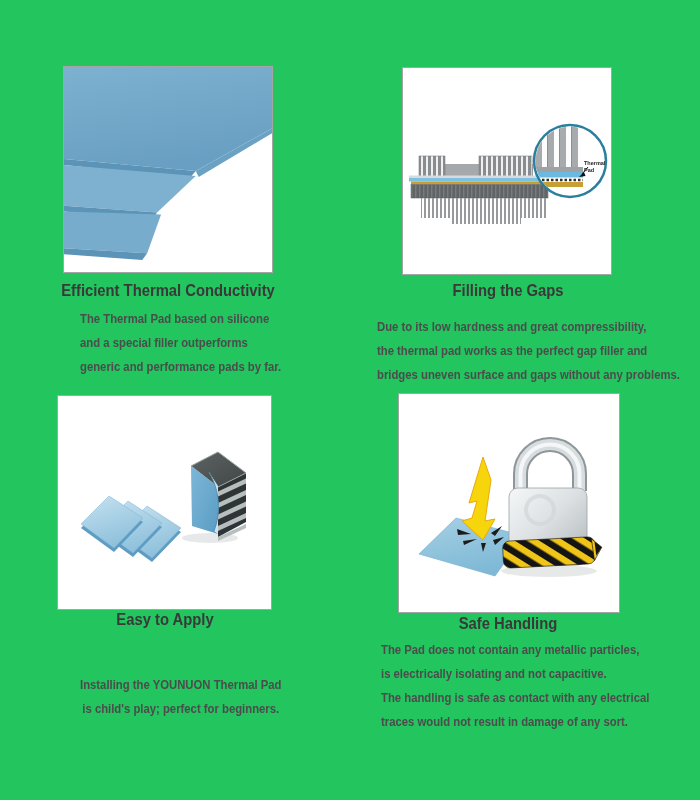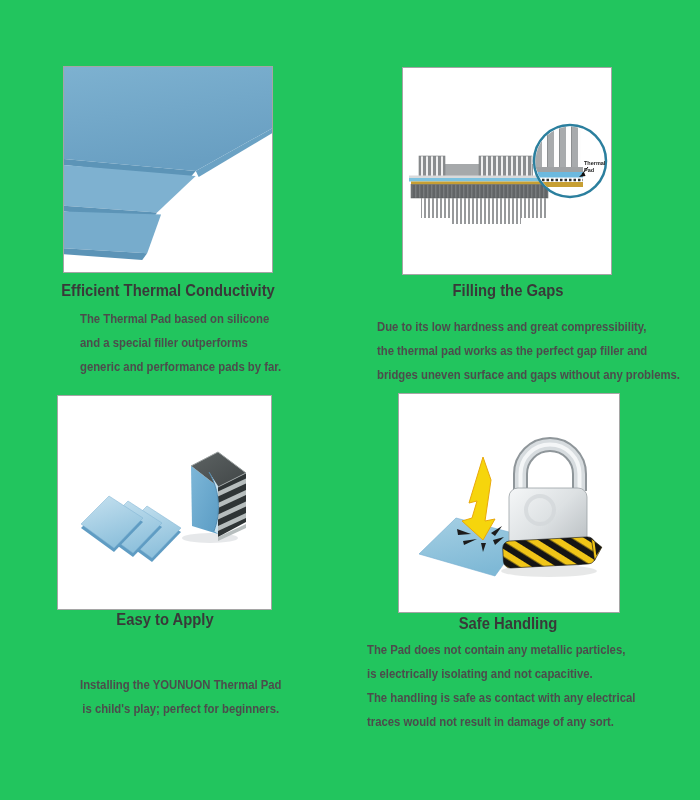--- a/index.html
+++ b/index.html
@@ -15,21 +15,21 @@
          text-align:center;white-space:nowrap;transform:scaleX(.87);letter-spacing:0;}
   .c1 .title{left:30px;top:281px;width:276px;}
   .c2 .title{left:368px;top:281px;width:280px;}
   .c3 .title{left:27px;top:610px;width:276px;}
   .c4 .title{left:368px;top:614px;width:280px;}
   .desc{position:absolute;font-size:13px;font-weight:bold;color:#4c4c4c;margin-left:32px;}
   .desc .line{height:24px;line-height:24px;white-space:nowrap;transform:scaleX(.87);transform-origin:0 50%;}
   .c1 .desc{left:48px;top:307px;}
   .c2 .desc{left:345px;top:315px;}
   .c3 .desc{left:48px;top:673px;text-align:center;}
-  .c4 .desc{left:335px;top:638px;}
+  .c4 .desc{left:349px;top:638px;}
   text{font-family:"Liberation Sans",sans-serif;font-weight:bold;}
 </style>
 </head>
 <body>
 
 <div id="canvas">
 
   <section class="card c1">
     <div class="imgbox">
       <svg viewBox="0 0 210 207" preserveAspectRatio="none">

